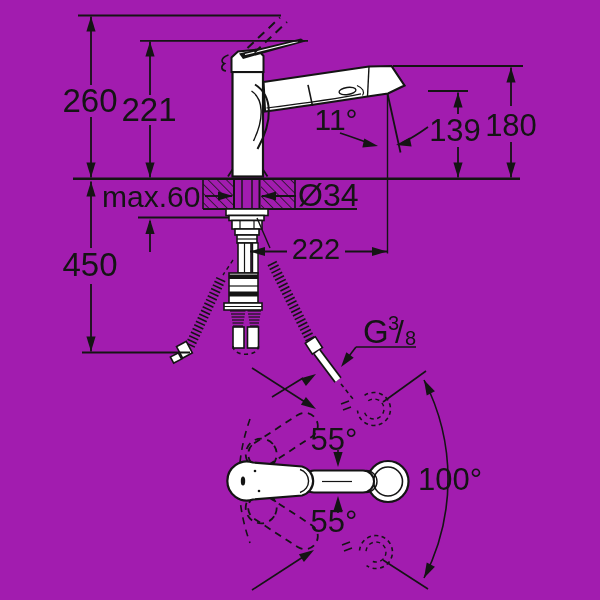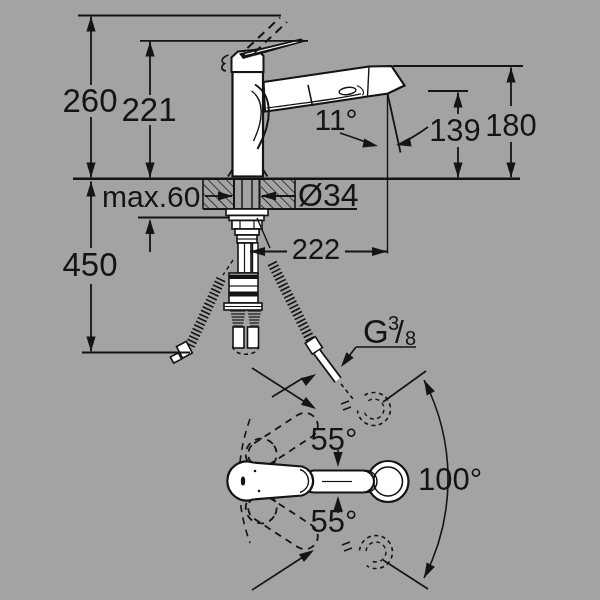--- a/index.html
+++ b/index.html
@@ -1,16 +1,16 @@
 <!DOCTYPE html>
 <html><head>
 <meta charset="utf-8">
 <style>
   html,body{margin:0;padding:0;background:#fff;}
-  .stage{width:600px;height:600px;background:#a3a3a3;position:relative;overflow:hidden;}
+  .stage{width:600px;height:600px;background:#a21caf;position:relative;overflow:hidden;}
   svg{display:block;}
   svg text{
     font-family:"Liberation Sans","DejaVu Sans",sans-serif;
     fill:#141414;
   }
   .ln{stroke:#141414;fill:none;}
   .o26{stroke-width:2.6;} .o22{stroke-width:2.2;} .o2{stroke-width:2;}
   .o18{stroke-width:1.8;} .o16{stroke-width:1.6;} .o14{stroke-width:1.4;} .o12{stroke-width:1.2;}
   .wfill{fill:#ffffff;}
   .dash{stroke-dasharray:8.5 6;}

